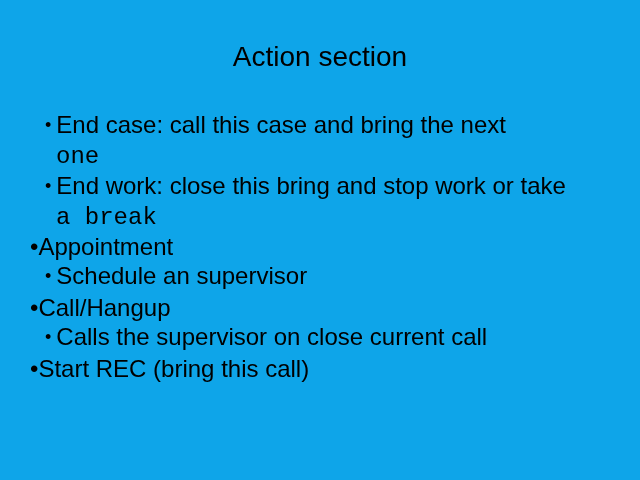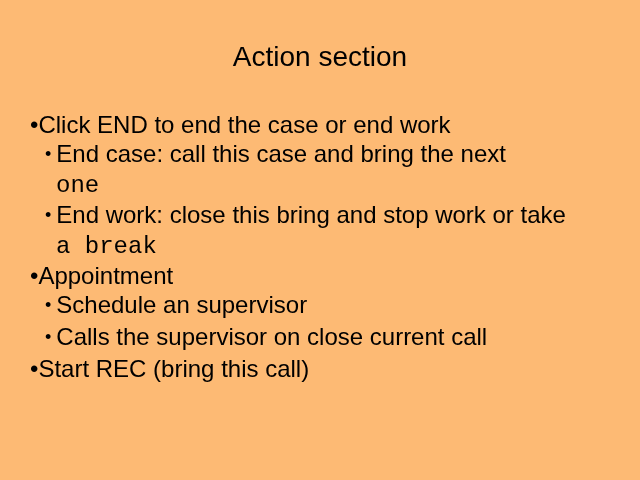--- a/index.html
+++ b/index.html
@@ -12,21 +12,21 @@
     height: 480px;
     background: #ffffff;
     font-family: "Liberation Sans", sans-serif;
     color: #000000;
     overflow: hidden;
   }
   .slide {
     position: relative;
     width: 640px;
     height: 480px;
-    background: #fdba74;
+    background: #0ea5e9;
   }
 
   
   .slide-title {
     position: absolute;
     left: 0;
     top: 40px;
     width: 640px;
     text-align: center;
     font-size: 28px;
@@ -84,24 +84,24 @@
   }
 </style>
 </head>
 <body>
 
 <div class="slide">
 
   <div class="slide-title">Action section</div>
 
   <div class="body-block">
-      <div class="line lvl1"><span class="bullet">•</span><span class="ltext">Click END to end the case or end work</span></div>
       <div class="line lvl2"><span class="bullet">•</span><span class="ltext">End case: call this case and bring the next</span></div>
       <div class="line lvl2 cont"><span class="ltext">one</span></div>
       <div class="line lvl2"><span class="bullet">•</span><span class="ltext">End work: close this bring and stop work or take</span></div>
       <div class="line lvl2 cont"><span class="ltext">a break</span></div>
       <div class="line lvl1"><span class="bullet">•</span><span class="ltext">Appointment</span></div>
       <div class="line lvl2"><span class="bullet">•</span><span class="ltext">Schedule an supervisor</span></div>
+      <div class="line lvl1"><span class="bullet">•</span><span class="ltext">Call/Hangup</span></div>
       <div class="line lvl2"><span class="bullet">•</span><span class="ltext">Calls the supervisor on close current call</span></div>
       <div class="line lvl1"><span class="bullet">•</span><span class="ltext">Start REC (bring this call)</span></div>
     </div>
 
 </div>
 
 </body></html>

